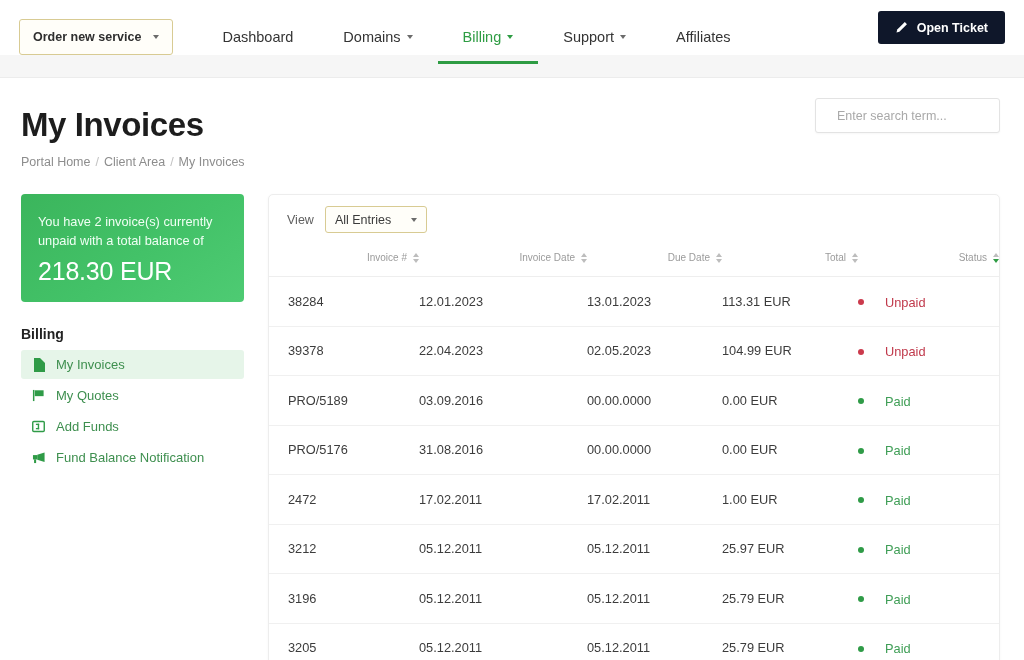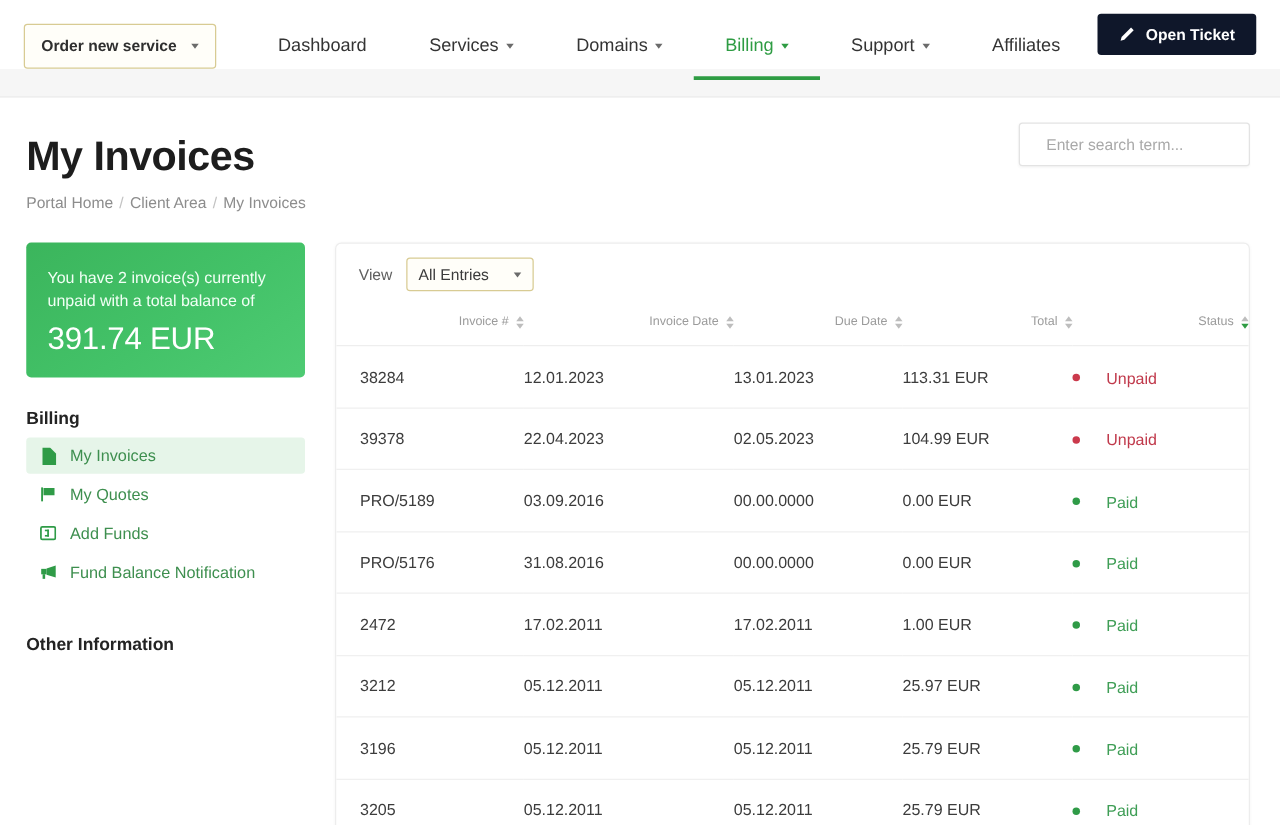--- a/index.html
+++ b/index.html
@@ -272,24 +272,20 @@
 <body>
 
 <div class="navbar">
   <button class="order-btn">
     <span>Order new service</span>
     <span class="caret"></span>
   </button>
   <nav class="nav-links">
       <a class="nav-link">
         <span>Dashboard</span>
-      </a>
-      <a class="nav-link">
-        <span>Services</span>
-        <span class="caret"></span>
       </a>
       <a class="nav-link">
         <span>Domains</span>
         <span class="caret"></span>
       </a>
       <a class="nav-link active">
         <span>Billing</span>
         <span class="caret"></span>
       </a>
       <a class="nav-link">
@@ -319,21 +315,21 @@
     </svg>
     <input type="text" placeholder="Enter search term..." style="">
   </div>
 </div>
 
 <div class="body-wrap">
 
   <aside class="sidebar">
     <div class="balance-card">
       <div class="balance-text">You have 2 invoice(s) currently unpaid with a total balance of</div>
-      <div class="balance-amount">391.74 EUR</div>
+      <div class="balance-amount">218.30 EUR</div>
     </div>
     <div id="sidebar-sections">
         <div class="side-heading">Billing</div>
         <div class="side-item active">
           <span class="side-ico">
             <svg width="12" height="14" viewBox="0 0 12 14">
               <path d="M1 0h6l5 5v9H1z" fill="#2f9b47"></path>
             </svg>
           </span>
           <span>My Invoices</span>
@@ -361,21 +357,20 @@
         <div class="side-item">
           <span class="side-ico">
             <svg width="14" height="13" viewBox="0 0 15 14">
               <path d="M13.5 1.6v10.2L5.6 9.4V4z" fill="#2f9b47"></path>
               <rect x="1" y="4.4" width="4.6" height="4.7" fill="#2f9b47"></rect>
               <rect x="2.2" y="9" width="2.2" height="4" fill="#2f9b47"></rect>
             </svg>
           </span>
           <span>Fund Balance Notification</span>
         </div>
-        <div class="side-heading lower">Other Information</div>
       </div>
   </aside>
 
   <main class="content">
     <div class="table-card">
       <div class="view-bar">
         <span class="view-label">View</span>
         <div class="view-select">
           <span>All Entries</span>
           <span class="caret"></span>

